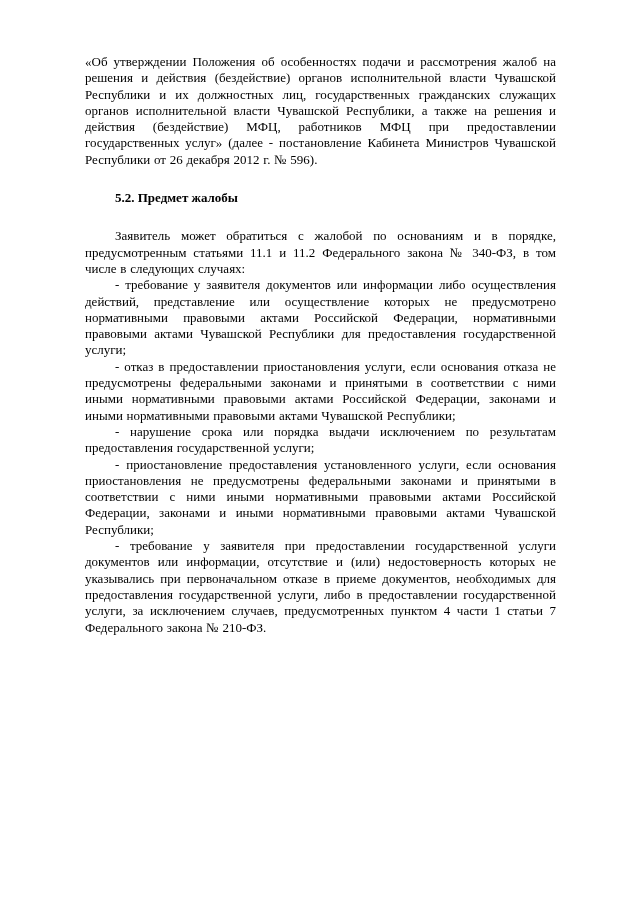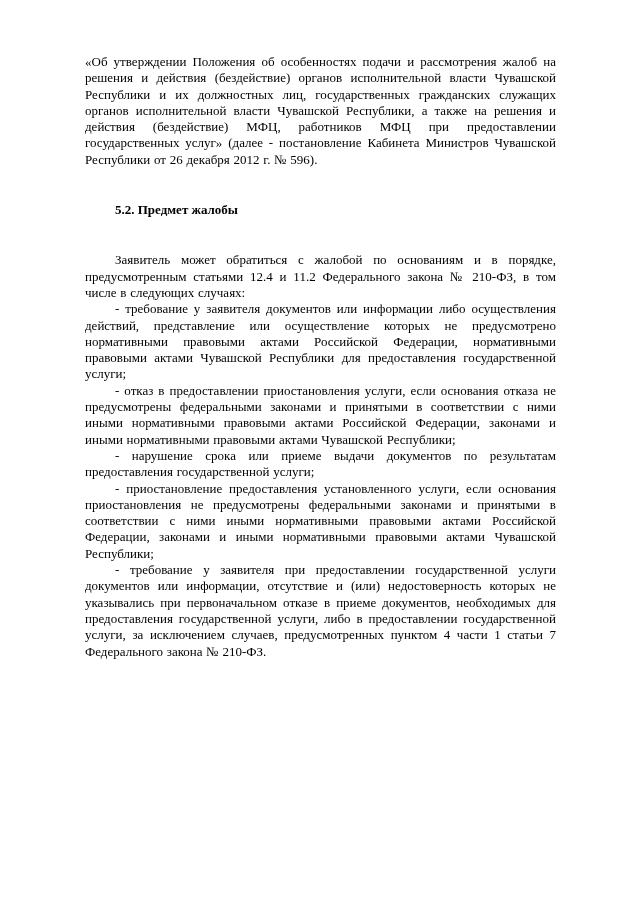--- a/index.html
+++ b/index.html
@@ -26,33 +26,33 @@
     font-size: 13px;
     line-height: 16.3px;
     text-align: justify;
     text-indent: 30px;
     word-spacing: 0.5px;
   }
   .para.continuation {
     text-indent: 0;
   }
   .heading {
-    margin: 34px 0;
+    margin: 22px 0;
     font-size: 13px;
     line-height: 16.3px;
     font-weight: bold;
     text-indent: 30px;
     text-align: left;
   }
 </style>
 </head>
 <body>
 
 <div class="page">
   <p class="para continuation">«Об утверждении Положения об особенностях подачи и рассмотрения жалоб на решения и действия (бездействие) органов исполнительной власти Чувашской Республики и их должностных лиц, государственных гражданских служащих органов исполнительной власти Чувашской Республики, а также на решения и действия (бездействие) МФЦ, работников МФЦ при предоставлении государственных услуг» (далее - постановление Кабинета Министров Чувашской Республики от 26 декабря 2012 г. № 596).</p>
   <p class="heading">5.2. Предмет жалобы</p>
-  <p class="para">Заявитель может обратиться с жалобой по основаниям и в порядке, предусмотренным статьями 12.4 и 11.2 Федерального закона № 210-ФЗ, в том числе в следующих случаях:</p>
+  <p class="para">Заявитель может обратиться с жалобой по основаниям и в порядке, предусмотренным статьями 11.1 и 11.2 Федерального закона № 340-ФЗ, в том числе в следующих случаях:</p>
   <p class="para">- требование у заявителя документов или информации либо осуществления действий, представление или осуществление которых не предусмотрено нормативными правовыми актами Российской Федерации, нормативными правовыми актами Чувашской Республики для предоставления государственной услуги;</p>
   <p class="para">- отказ в предоставлении приостановления услуги, если основания отказа не предусмотрены федеральными законами и принятыми в соответствии с ними иными нормативными правовыми актами Российской Федерации, законами и иными нормативными правовыми актами Чувашской Республики;</p>
-  <p class="para">- нарушение срока или приеме выдачи документов по результатам предоставления государственной услуги;</p>
+  <p class="para">- нарушение срока или порядка выдачи исключением по результатам предоставления государственной услуги;</p>
   <p class="para">- приостановление предоставления установленного услуги, если основания приостановления не предусмотрены федеральными законами и принятыми в соответствии с ними иными нормативными правовыми актами Российской Федерации, законами и иными нормативными правовыми актами Чувашской Республики;</p>
   <p class="para">- требование у заявителя при предоставлении государственной услуги документов или информации, отсутствие и (или) недостоверность которых не указывались при первоначальном отказе в приеме документов, необходимых для предоставления государственной услуги, либо в предоставлении государственной услуги, за исключением случаев, предусмотренных пунктом 4 части 1 статьи 7 Федерального закона № 210-ФЗ.</p>
 </div>
 
 </body></html>

